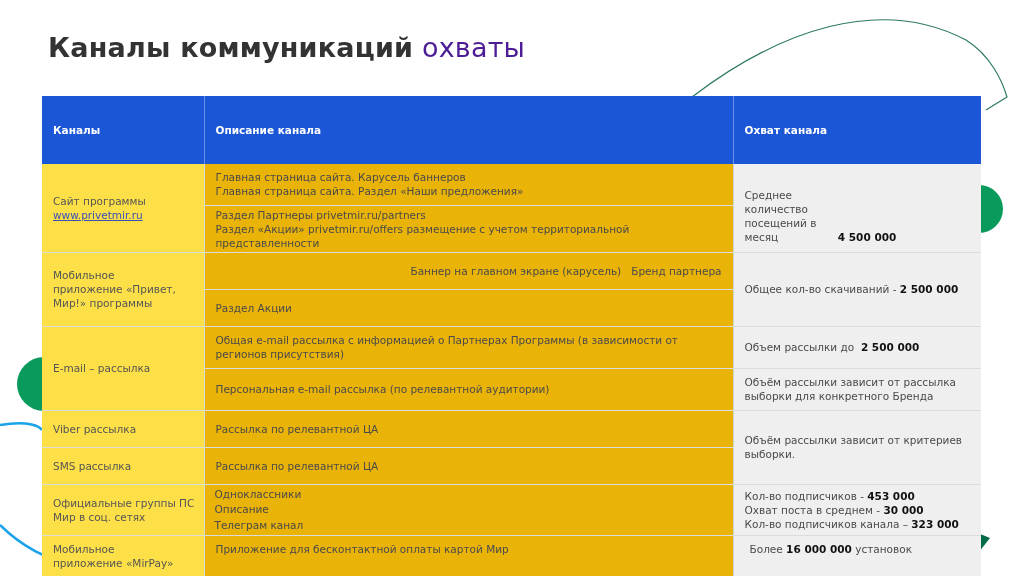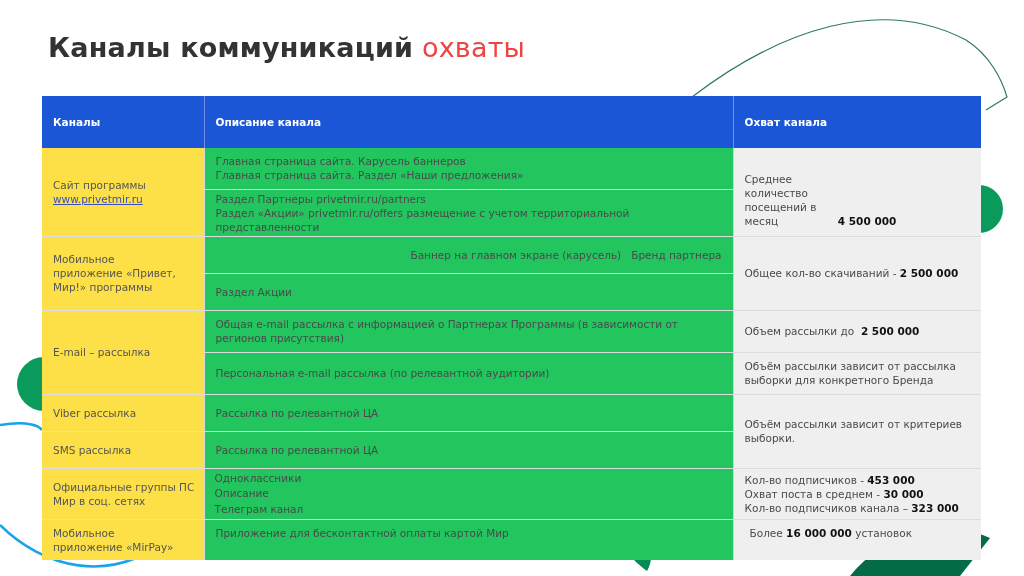--- a/index.html
+++ b/index.html
@@ -1,27 +1,27 @@
 <!DOCTYPE html>
 <html><head>
 <meta charset="utf-8">
 <style>
   html, body { margin:0; padding:0; }
   body { width:1024px; height:576px; position:relative; overflow:hidden; background:#ffffff;
          font-family:"DejaVu Sans", "Liberation Sans", sans-serif; color:#444; }
   .deco { position:absolute; }
   .title { position:absolute; left:48px; top:32px; font-size:27px; color:#333; white-space:nowrap; letter-spacing:0.2px; }
   .title b { font-weight:bold; }
-  .title .light { font-weight:normal; color:#ef4444; }
+  .title .light { font-weight:normal; color:#4c1d95; }
   table.main { position:absolute; left:42px; top:96px; width:939px; border-collapse:collapse; table-layout:fixed; font-size:10.5px; }
-  table.main th { background:#1a56d6; color:#fff; font-weight:bold; text-align:left; padding:8px 11px; height:36px; font-size:10.5px; border-right:1px solid #6d8fe6; }
+  table.main th { background:#1a56d6; color:#fff; font-weight:bold; text-align:left; padding:16px 11px; height:36px; font-size:10.5px; border-right:1px solid #6d8fe6; }
   table.main th:last-child { border-right:none; }
   table.main td { vertical-align:middle; padding:2px 11px; line-height:14px; }
   td.ch { background:#fde047; border-bottom:1.5px solid #ddd; color:#555; }
-  td.ds { background:#22c55e; border-bottom:1.5px solid #dcdcdc; border-left:1px solid #d8d8d8; color:#4a4a4a; }
+  td.ds { background:#eab308; border-bottom:1.5px solid #dcdcdc; border-left:1px solid #d8d8d8; color:#4a4a4a; }
   td.cv { background:#efefef; border-bottom:1.5px solid #dcdcdc; border-left:1.5px solid #d0d0d0; color:#4a4a4a; }
   td .b { font-weight:bold; color:#111; }
   a.link { color:#3a4fb8; text-decoration:underline; }
   .line { display:block; }
 </style>
 </head>
 <body>
 
 <svg class="deco" style="left:680px;top:0;" width="344" height="120" viewBox="0 0 344 120">
   <path d="M12 97 C 100 30, 200 -5, 286 40 C 310 55, 322 80, 327 97 L 306 110" fill="none" stroke="#2d7a5e" stroke-width="1.2"></path>

